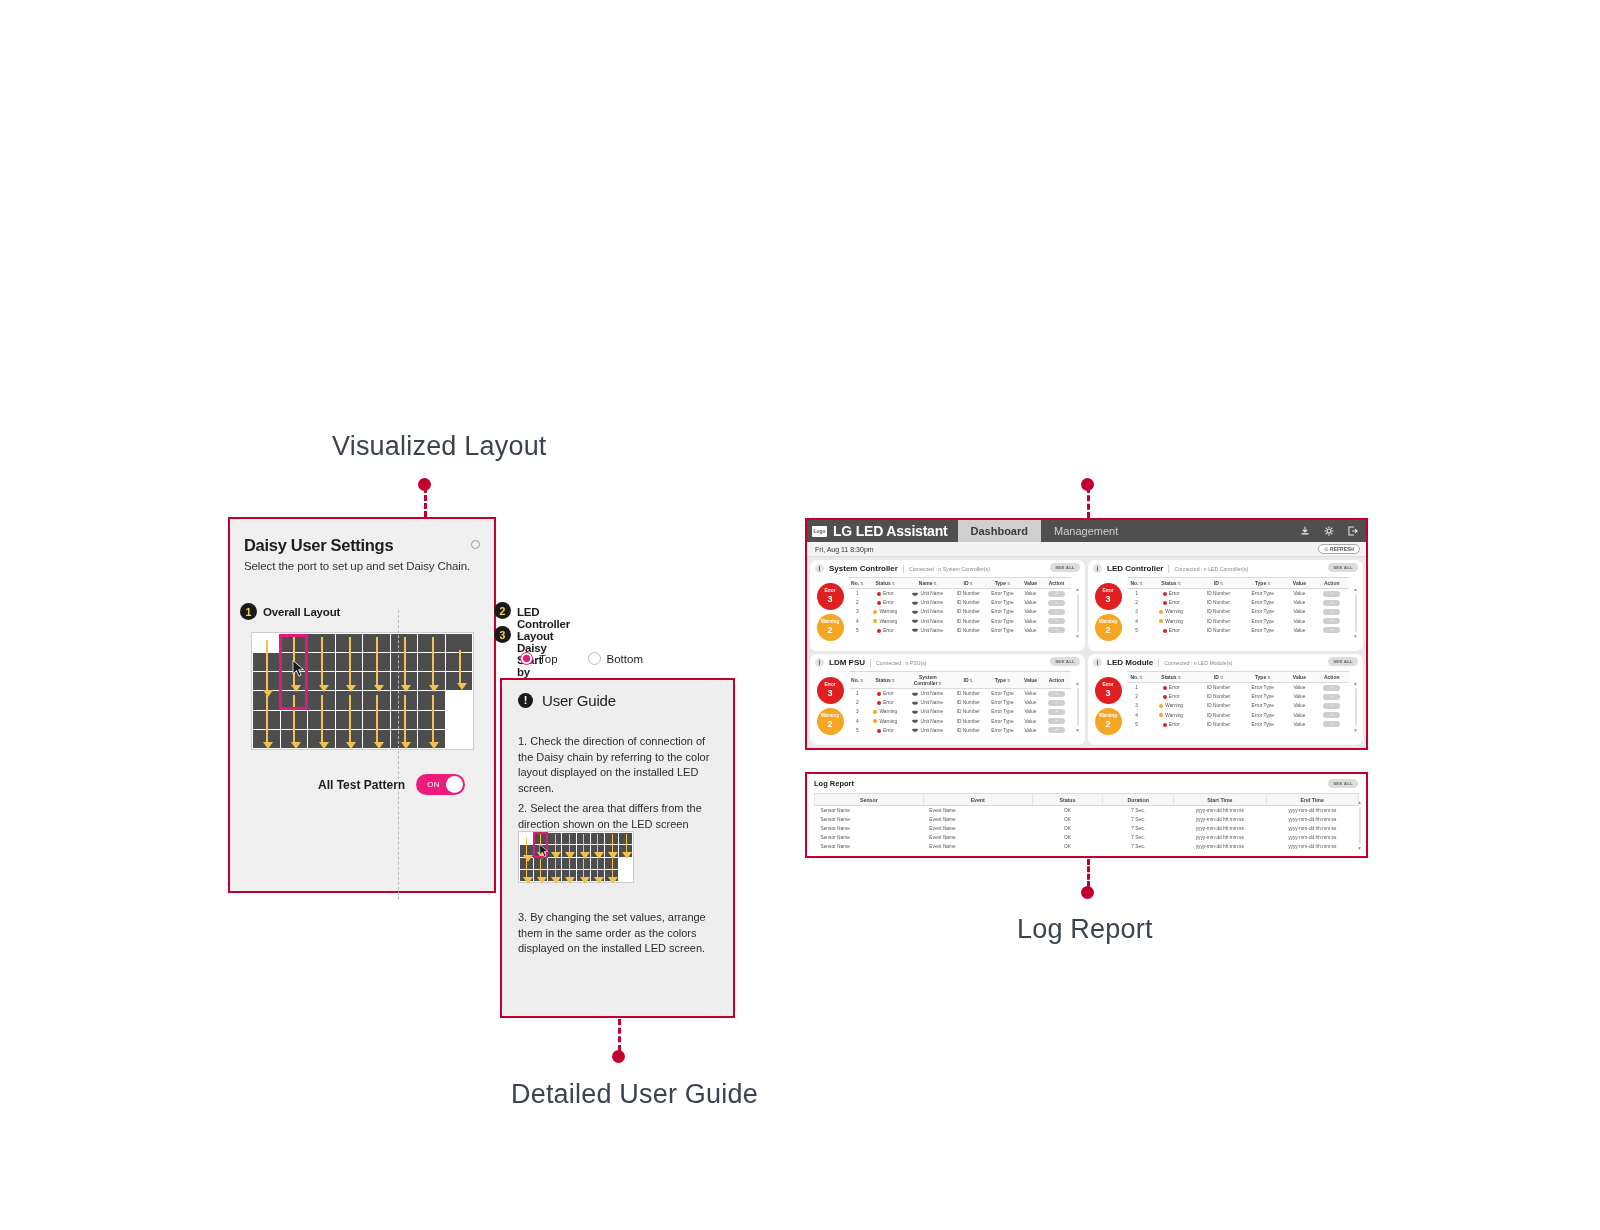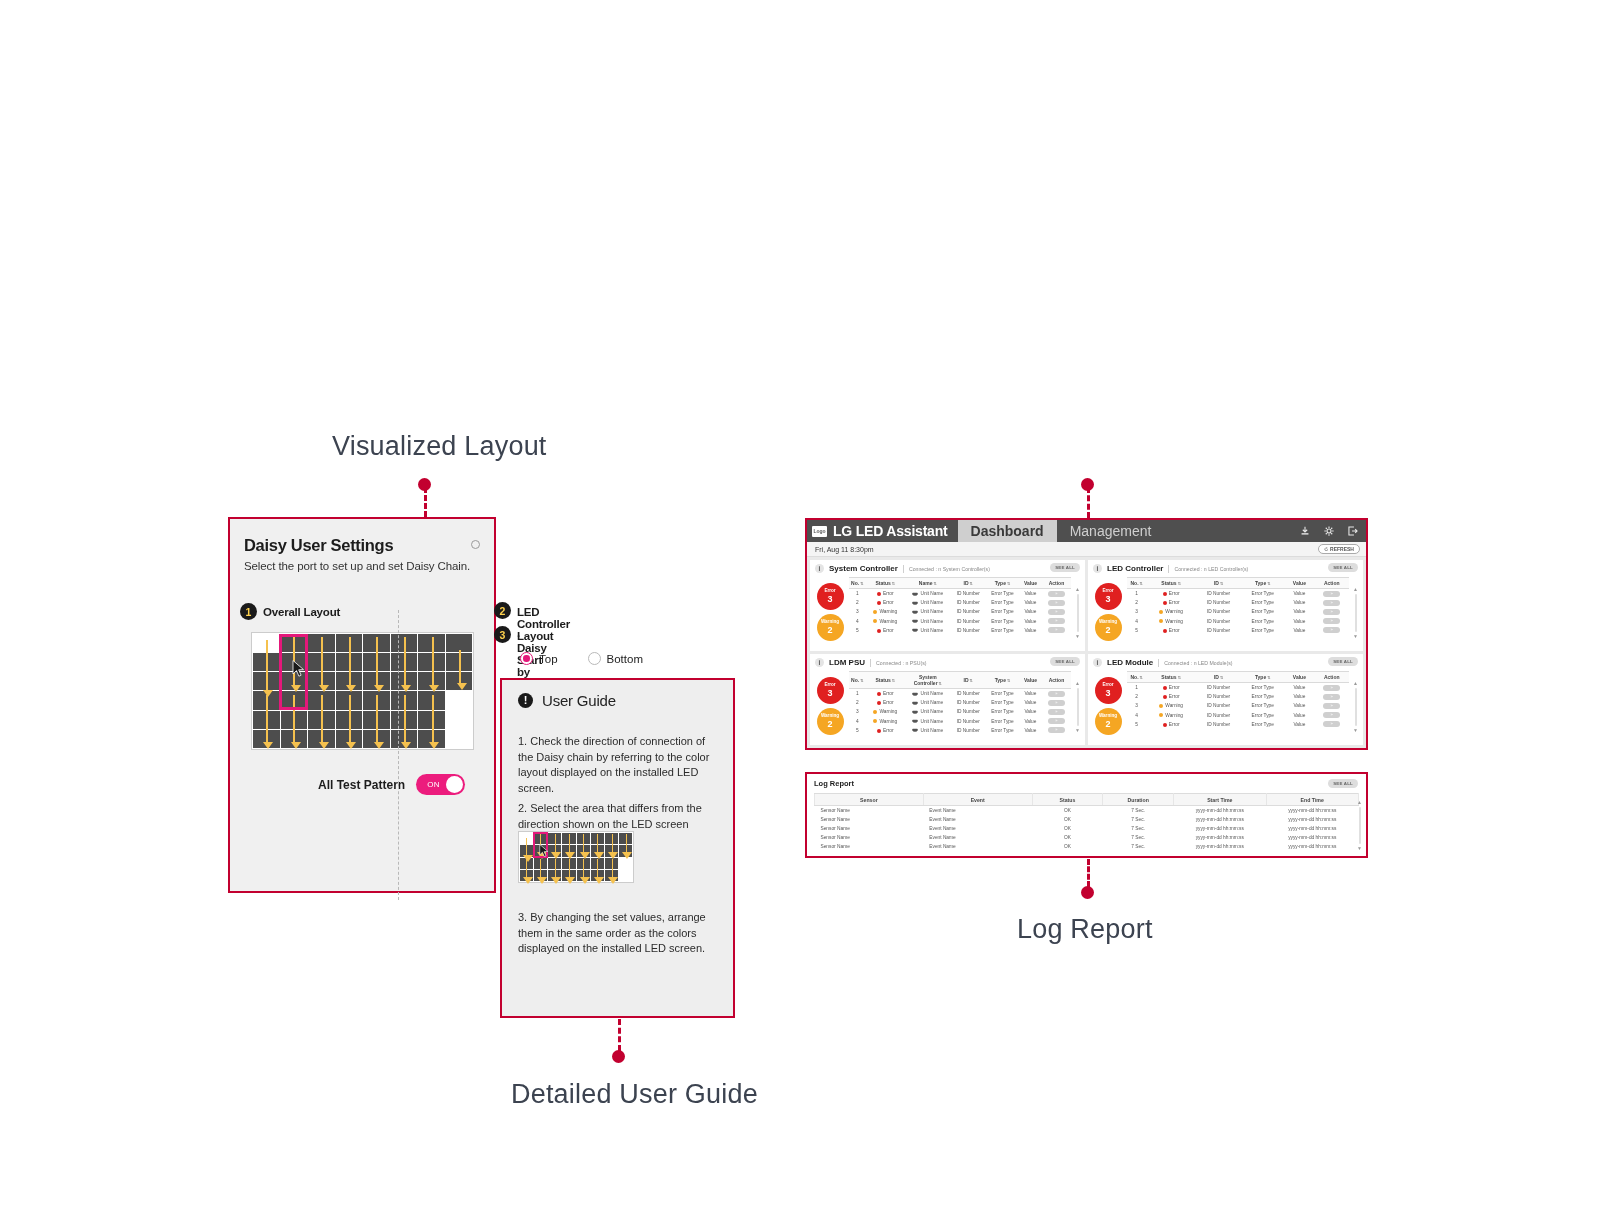--- a/index.html
+++ b/index.html
@@ -203,21 +203,21 @@
     display: flex; align-items: center; justify-content: center;
     border-radius: 1px;
   }
   .dash-appname {
     margin-left: 6px; color: #fff;
     font-size: 14px; font-weight: bold; letter-spacing: -0.2px;
   }
   .dash-tab {
     height: 30px; padding: 0 13px;
     display: flex; align-items: center;
-    font-size: 14px; color: #cfcfcf; text-align: center;
+    font-size: 11px; color: #cfcfcf; text-align: center;
   }
   .dash-tab.active { background: #cfcfcf; color: #3a3a3a; font-weight: bold; }
   .dash-icons {
     position: absolute; right: 8px; top: 0; height: 22px;
     display: flex; align-items: center; gap: 14px;
   }
   .dash-icons svg { display: block; }
   .dash-datebar {
     height: 15px; background: #f4f4f4;
     border-bottom: 1px solid #dcdcdc;
@@ -234,21 +234,21 @@
     display: flex; align-items: center; gap: 2px;
   }
   .cards {
     display: grid;
     grid-template-columns: 1fr 1fr;
     grid-template-rows: 1fr 1fr;
     gap: 3px; padding: 3px;
     background: #e9e9e9;
     height: calc(100% - 37px);
   }
-  .card { background: #fff; position: relative; padding: 4px 5px; overflow: hidden; }
+  .card { background: #fff; position: relative; padding: 4px 5px; overflow: hidden; border-radius: 7px; }
   .card-head { display: flex; align-items: center; gap: 5px; position: relative; }
   .info-dot {
     width: 9px; height: 9px; border-radius: 50%;
     background: #e4e4e4; color: #555;
     font-size: 6.5px; font-weight: bold;
     display: flex; align-items: center; justify-content: center;
   }
   .card-title { font-size: 8px; font-weight: bold; color: #1c1c1c; }
   .card-sep { width: 1px; height: 8px; background: #cfcfcf; }
   .card-conn { font-size: 5.2px; color: #888; }

